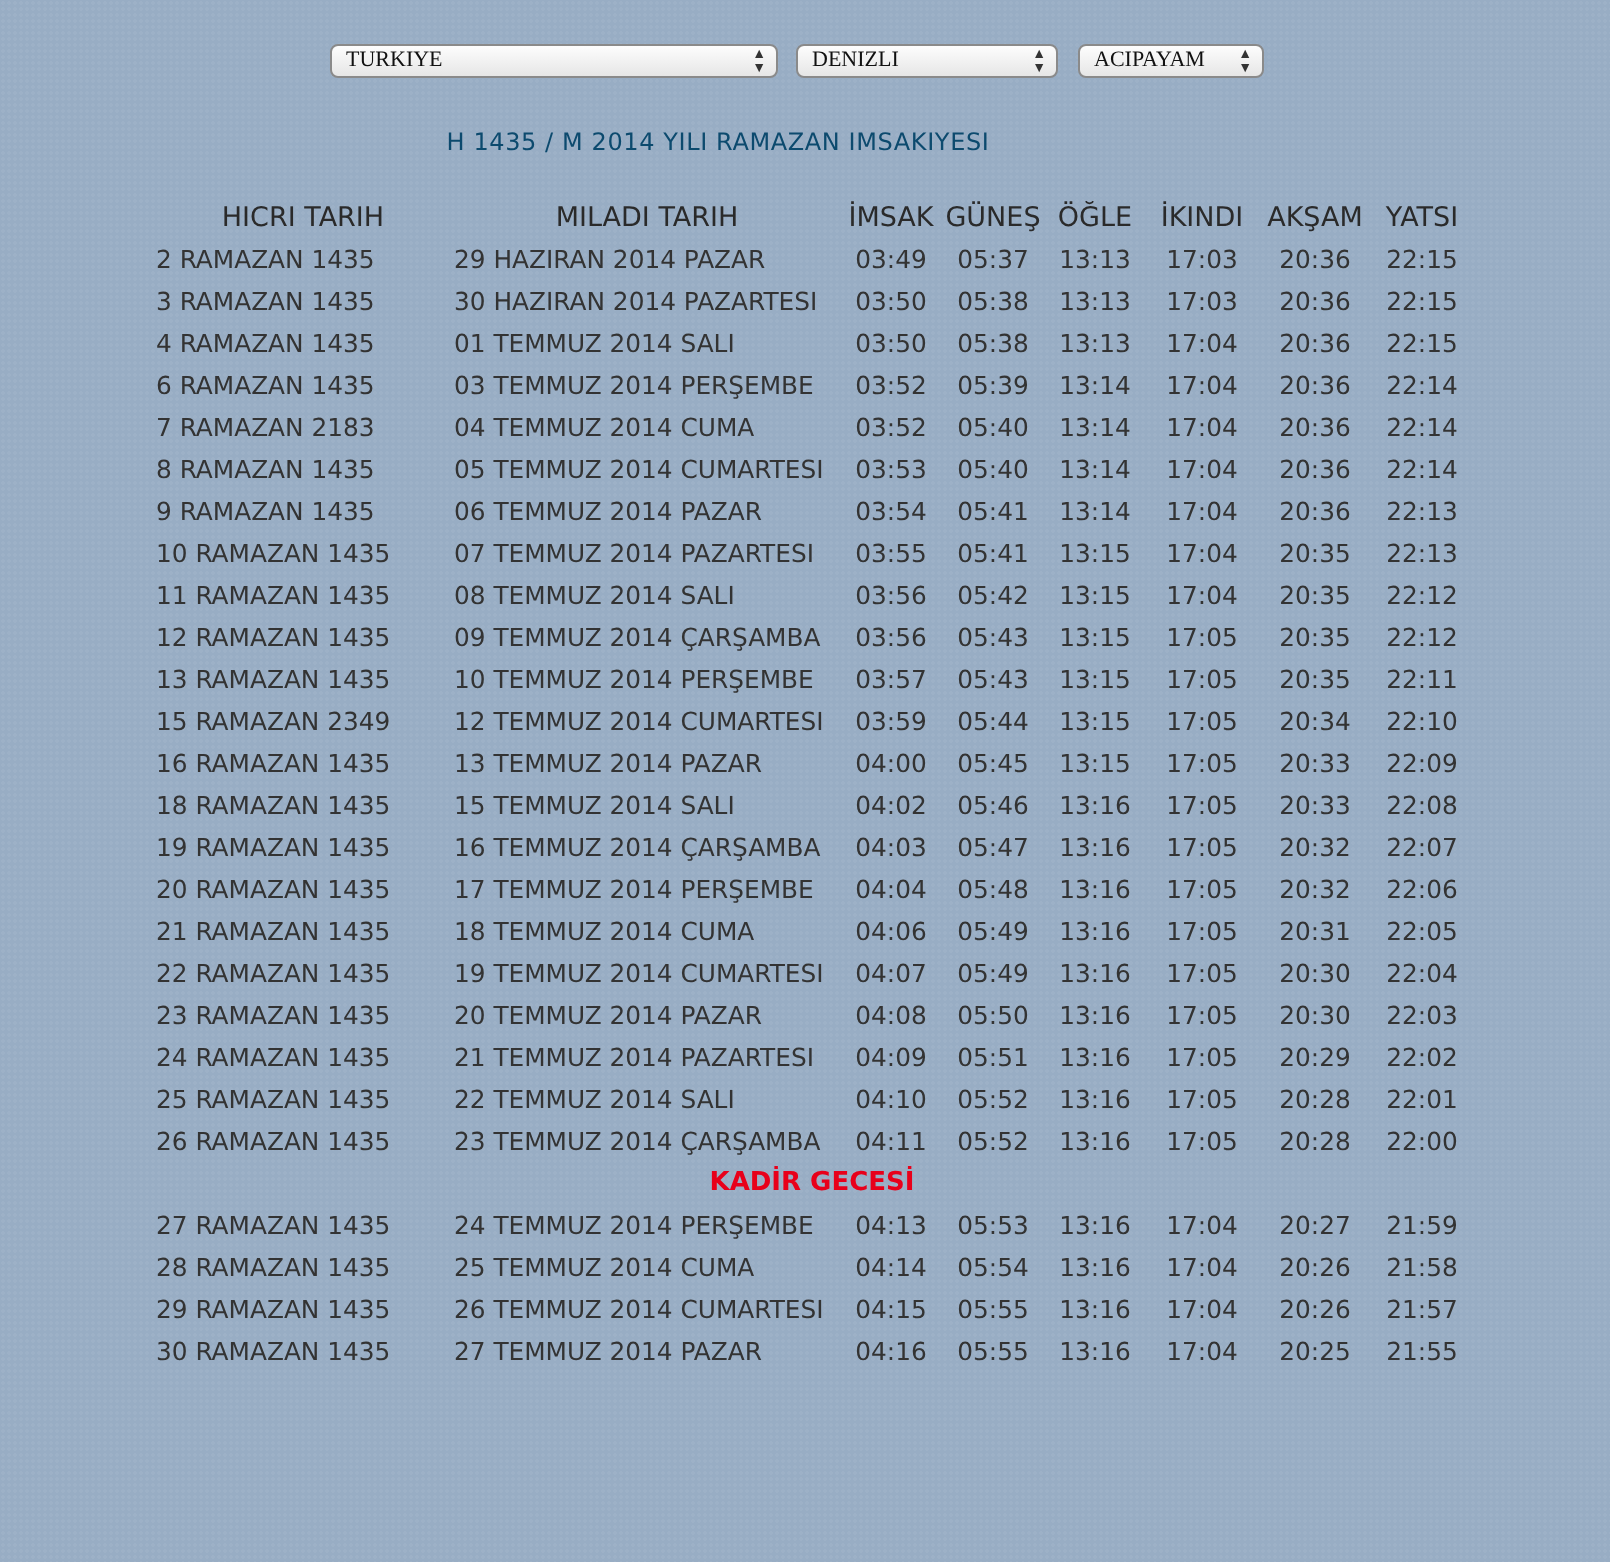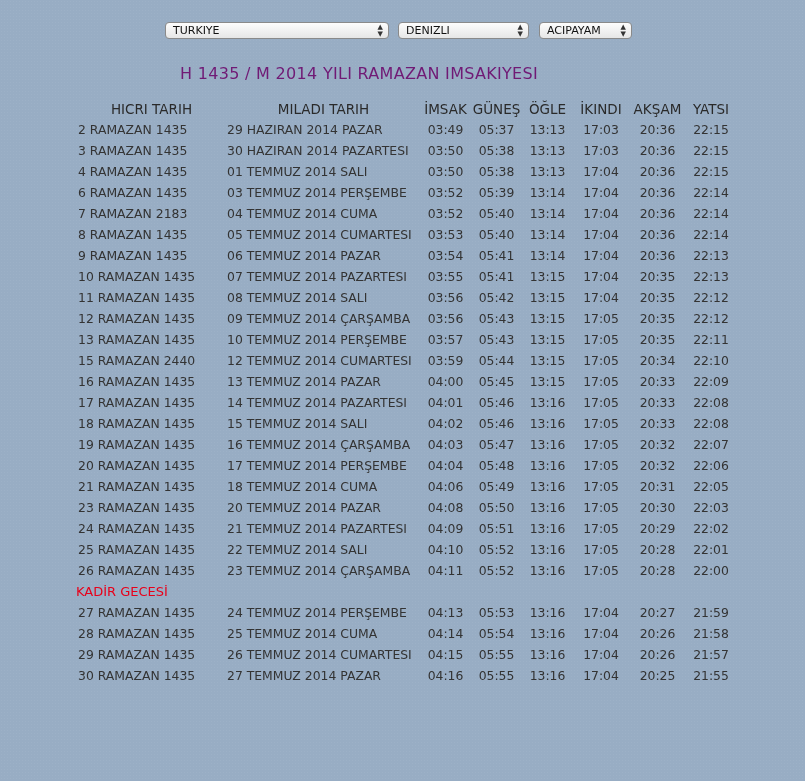--- a/index.html
+++ b/index.html
@@ -5,55 +5,55 @@
     html, body { margin: 0; padding: 0; }
     body {
       width: 805px; height: 781px; overflow: hidden;
       background: #98adc4;
       background-image: radial-gradient(rgba(255,255,255,0.05) 1px, transparent 1px);
       background-size: 3px 3px;
       font-family: "DejaVu Sans", sans-serif;
       color: #333;
       position: relative;
     }
-    .selects { position: absolute; top: 22px; left: 0; width: 660px; height: 19px; }
+    .selects { position: absolute; top: 22px; left: 0; width: 660px; height: 19px; font-family: Liberation Serif, serif; }
     .sel {
       position: absolute; top: 0; height: 17px;
       background: linear-gradient(#fdfdfd, #e6e6e6);
       border: 1px solid #8a8a8a; border-radius: 4px;
       box-sizing: border-box;
       font-size: 11px; color: #111; line-height: 15px;
       padding-left: 7px; cursor: pointer;
     }
     .sel .arrows {
       position: absolute; right: 5px; top: 0; font-size: 7px; line-height: 7px;
       color: #333; padding-top: 1px; text-align: center;
     }
     .title {
       position: absolute; top: 64px; left: 0; width: 718px; text-align: center;
-      font-size: 16px; color: #701a75; letter-spacing: 0.3px;
+      font-size: 12px; color: #0c4a6e; letter-spacing: 0.3px;
     }
     table {
       position: absolute; top: 99px; left: 76px;
       border-collapse: collapse;
       font-size: 12.4px; color: #333;
     }
     th {
       font-weight: normal; font-size: 13.5px; color: #2a2a2a;
       padding: 0; height: 20px; text-align: center; white-space: nowrap;
     }
     td { padding: 0; height: 21px; white-space: nowrap; }
     td.hicri { width: 149px; padding-left: 2px; }
     td.miladi { width: 193px; }
     td.t { text-align: center; }
     col.c1 { width: 151px; } col.c2 { width: 193px; }
     col.c3 { width: 51px; } col.c4 { width: 51px; } col.c5 { width: 51px; }
     col.c6 { width: 56px; } col.c7 { width: 57px; } col.c8 { width: 50px; }
     .kadir td {
-      text-align: left; color: #e8001a; font-weight: normal; font-size: 13px;
+      text-align: center; color: #e8001a; font-weight: bold; font-size: 13px;
       height: 21px;
     }
   </style>
 </head>
 <body>
 
 <div class="selects">
   <div class="sel" style="left:165px;width:224px;">
     <span>TURKIYE</span>
     <span class="arrows">▲<br>▼</span>
@@ -198,50 +198,40 @@
         <td class="hicri">13 RAMAZAN 1435</td>
         <td class="miladi">10 TEMMUZ 2014 PERŞEMBE</td>
         <td class="t">03:57</td>
         <td class="t">05:43</td>
         <td class="t">13:15</td>
         <td class="t">17:05</td>
         <td class="t">20:35</td>
         <td class="t">22:11</td>
       </tr>
       <tr>
-        <td class="hicri">15 RAMAZAN 2440</td>
+        <td class="hicri">15 RAMAZAN 2349</td>
         <td class="miladi">12 TEMMUZ 2014 CUMARTESI</td>
         <td class="t">03:59</td>
         <td class="t">05:44</td>
         <td class="t">13:15</td>
         <td class="t">17:05</td>
         <td class="t">20:34</td>
         <td class="t">22:10</td>
       </tr>
       <tr>
         <td class="hicri">16 RAMAZAN 1435</td>
         <td class="miladi">13 TEMMUZ 2014 PAZAR</td>
         <td class="t">04:00</td>
         <td class="t">05:45</td>
         <td class="t">13:15</td>
         <td class="t">17:05</td>
         <td class="t">20:33</td>
         <td class="t">22:09</td>
       </tr>
       <tr>
-        <td class="hicri">17 RAMAZAN 1435</td>
-        <td class="miladi">14 TEMMUZ 2014 PAZARTESI</td>
-        <td class="t">04:01</td>
-        <td class="t">05:46</td>
-        <td class="t">13:16</td>
-        <td class="t">17:05</td>
-        <td class="t">20:33</td>
-        <td class="t">22:08</td>
-      </tr>
-      <tr>
         <td class="hicri">18 RAMAZAN 1435</td>
         <td class="miladi">15 TEMMUZ 2014 SALI</td>
         <td class="t">04:02</td>
         <td class="t">05:46</td>
         <td class="t">13:16</td>
         <td class="t">17:05</td>
         <td class="t">20:33</td>
         <td class="t">22:08</td>
       </tr>
       <tr>
@@ -268,20 +258,30 @@
         <td class="hicri">21 RAMAZAN 1435</td>
         <td class="miladi">18 TEMMUZ 2014 CUMA</td>
         <td class="t">04:06</td>
         <td class="t">05:49</td>
         <td class="t">13:16</td>
         <td class="t">17:05</td>
         <td class="t">20:31</td>
         <td class="t">22:05</td>
       </tr>
       <tr>
+        <td class="hicri">22 RAMAZAN 1435</td>
+        <td class="miladi">19 TEMMUZ 2014 CUMARTESI</td>
+        <td class="t">04:07</td>
+        <td class="t">05:49</td>
+        <td class="t">13:16</td>
+        <td class="t">17:05</td>
+        <td class="t">20:30</td>
+        <td class="t">22:04</td>
+      </tr>
+      <tr>
         <td class="hicri">23 RAMAZAN 1435</td>
         <td class="miladi">20 TEMMUZ 2014 PAZAR</td>
         <td class="t">04:08</td>
         <td class="t">05:50</td>
         <td class="t">13:16</td>
         <td class="t">17:05</td>
         <td class="t">20:30</td>
         <td class="t">22:03</td>
       </tr>
       <tr>

